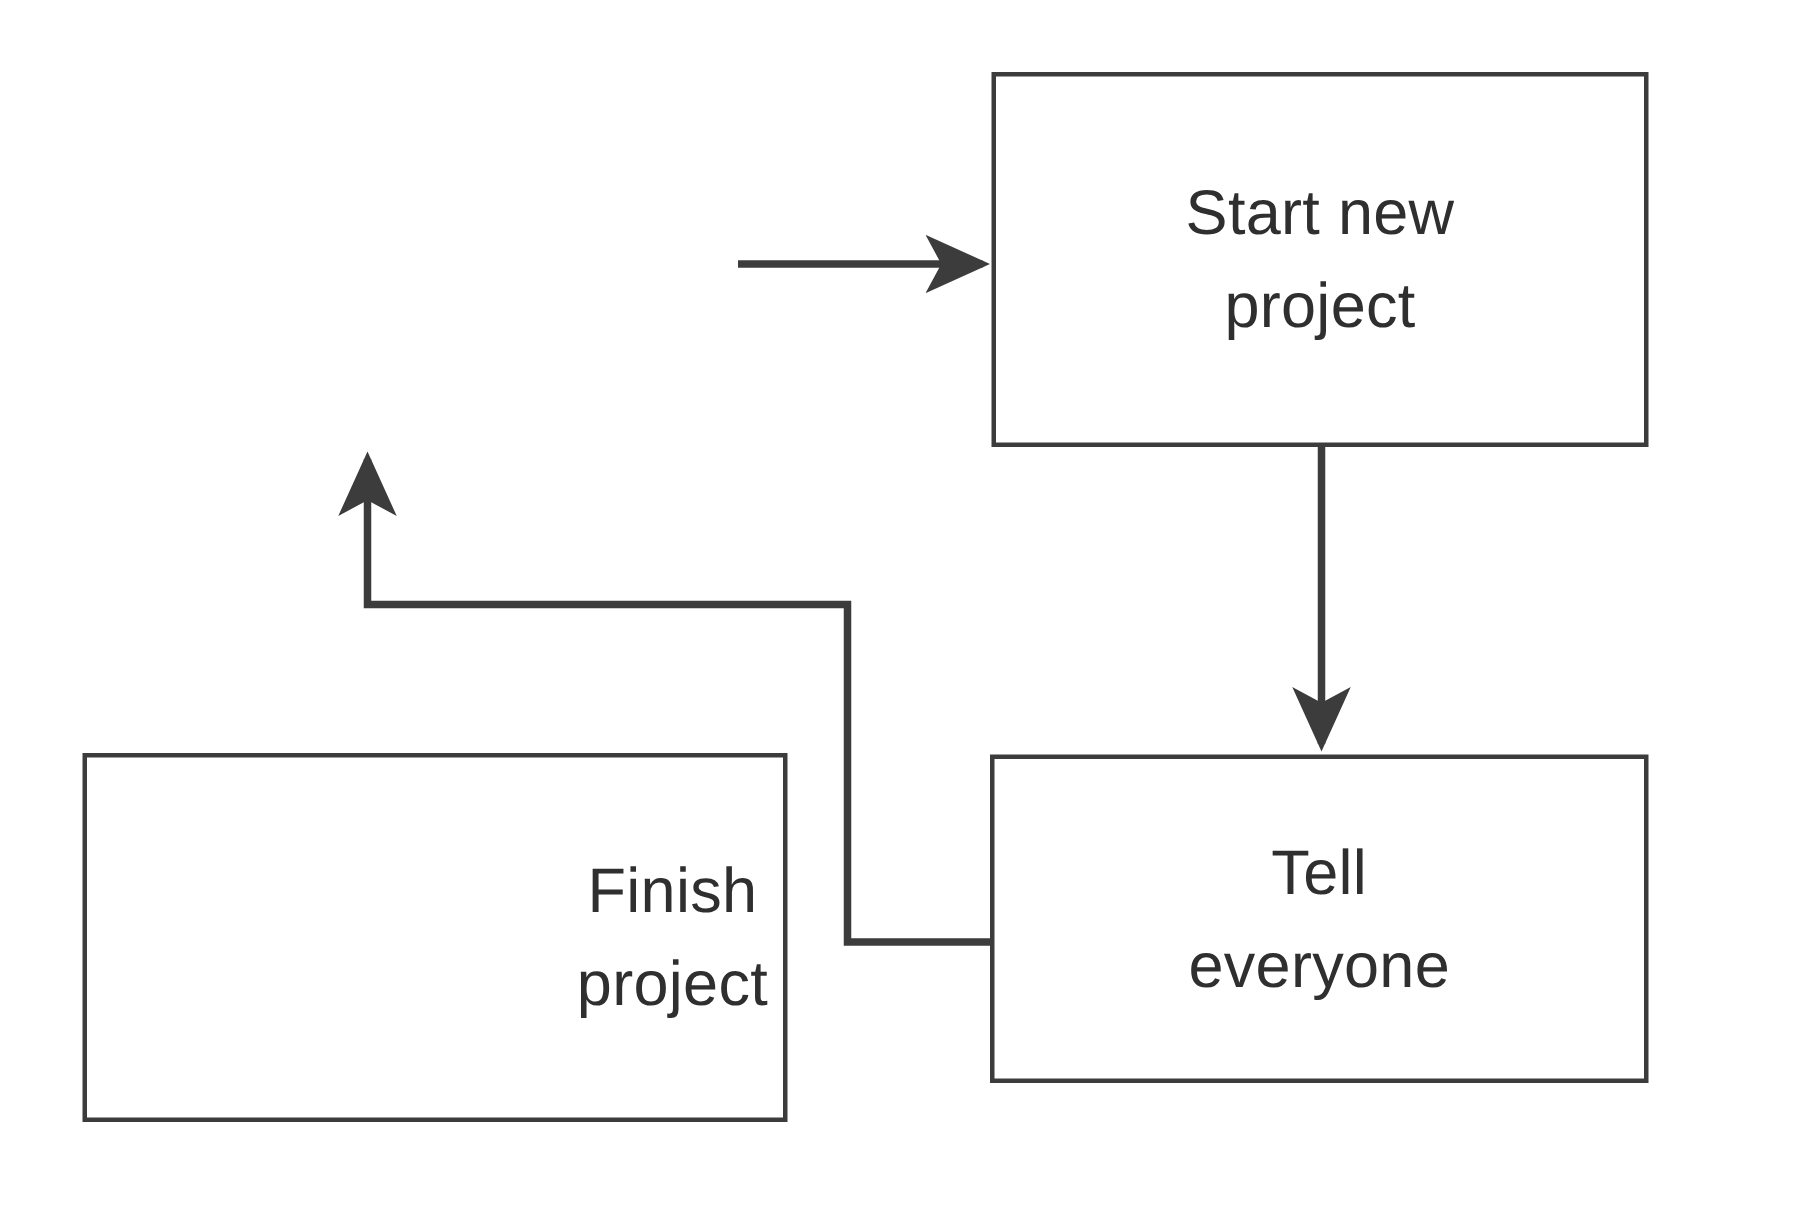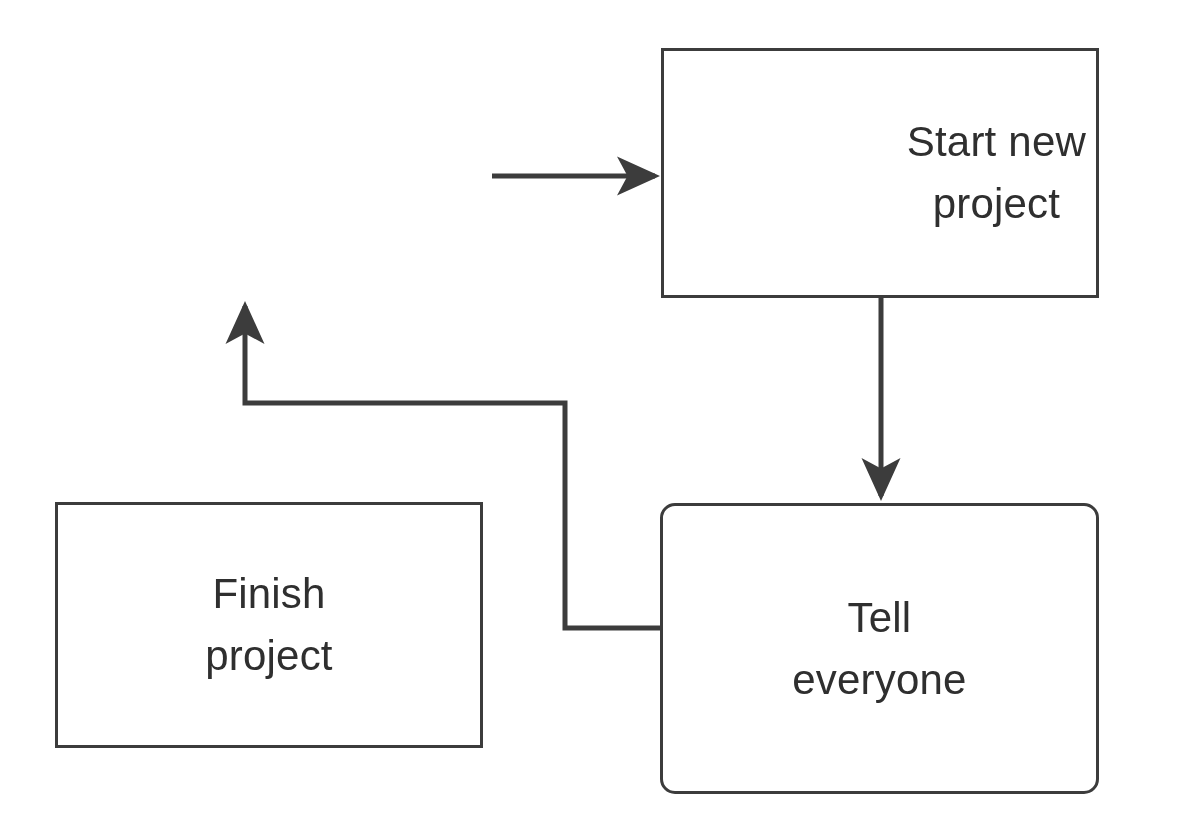--- a/index.html
+++ b/index.html
@@ -59,28 +59,28 @@
     </defs>
 
     <path fill="none" stroke="#3c3c3c" stroke-width="5" stroke-linecap="butt" stroke-linejoin="miter" marker-end="url(#arrowhead)" d="M 492,176 L 655,176"></path>
 
     <path fill="none" stroke="#3c3c3c" stroke-width="5" stroke-linecap="butt" stroke-linejoin="miter" marker-end="url(#arrowhead)" d="M 881,298 L 881,496"></path>
 
     <path fill="none" stroke="#3c3c3c" stroke-width="5" stroke-linecap="butt" stroke-linejoin="miter" marker-end="url(#arrowhead)" d="M 662,628 L 565,628 L 565,403 L 245,403 L 245,306"></path>
   </svg>
 
 
-  <div class="node" style="left:661px; top:48px; width:438px; height:250px;justify-content:flex-end;">
+  <div class="node" style="left:661px; top:48px; width:438px; height:250px;">
     <span class="node-label">Start new
 project</span>
   </div>
 
-  <div class="node" style="left:55px; top:502px; width:428px; height:246px;">
+  <div class="node" style="left:55px; top:502px; width:470px; height:246px;justify-content:flex-end;">
     <span class="node-label">Finish
 project</span>
   </div>
 
-  <div class="node" style="left:660px; top:503px; width:439px; height:291px;border-radius:15px;">
+  <div class="node" style="left:660px; top:503px; width:439px; height:219px;">
     <span class="node-label">Tell
 everyone</span>
   </div>
 
 </div>
 
 </body></html>

